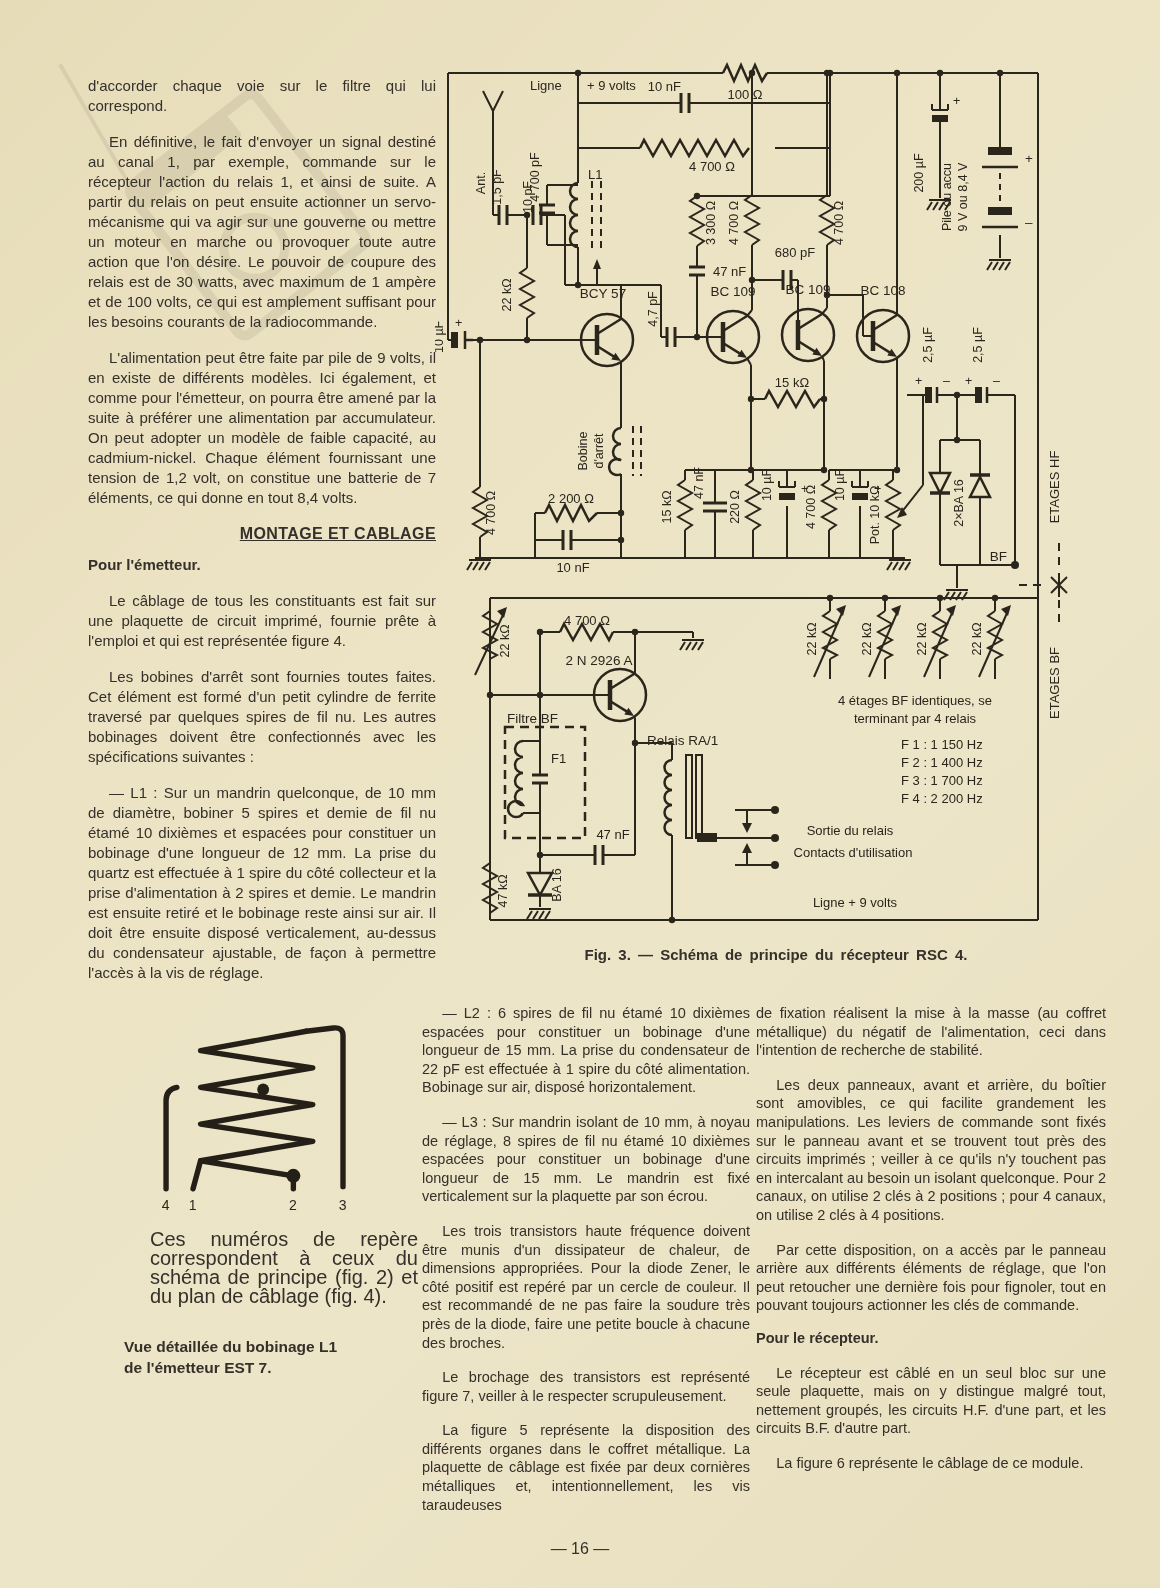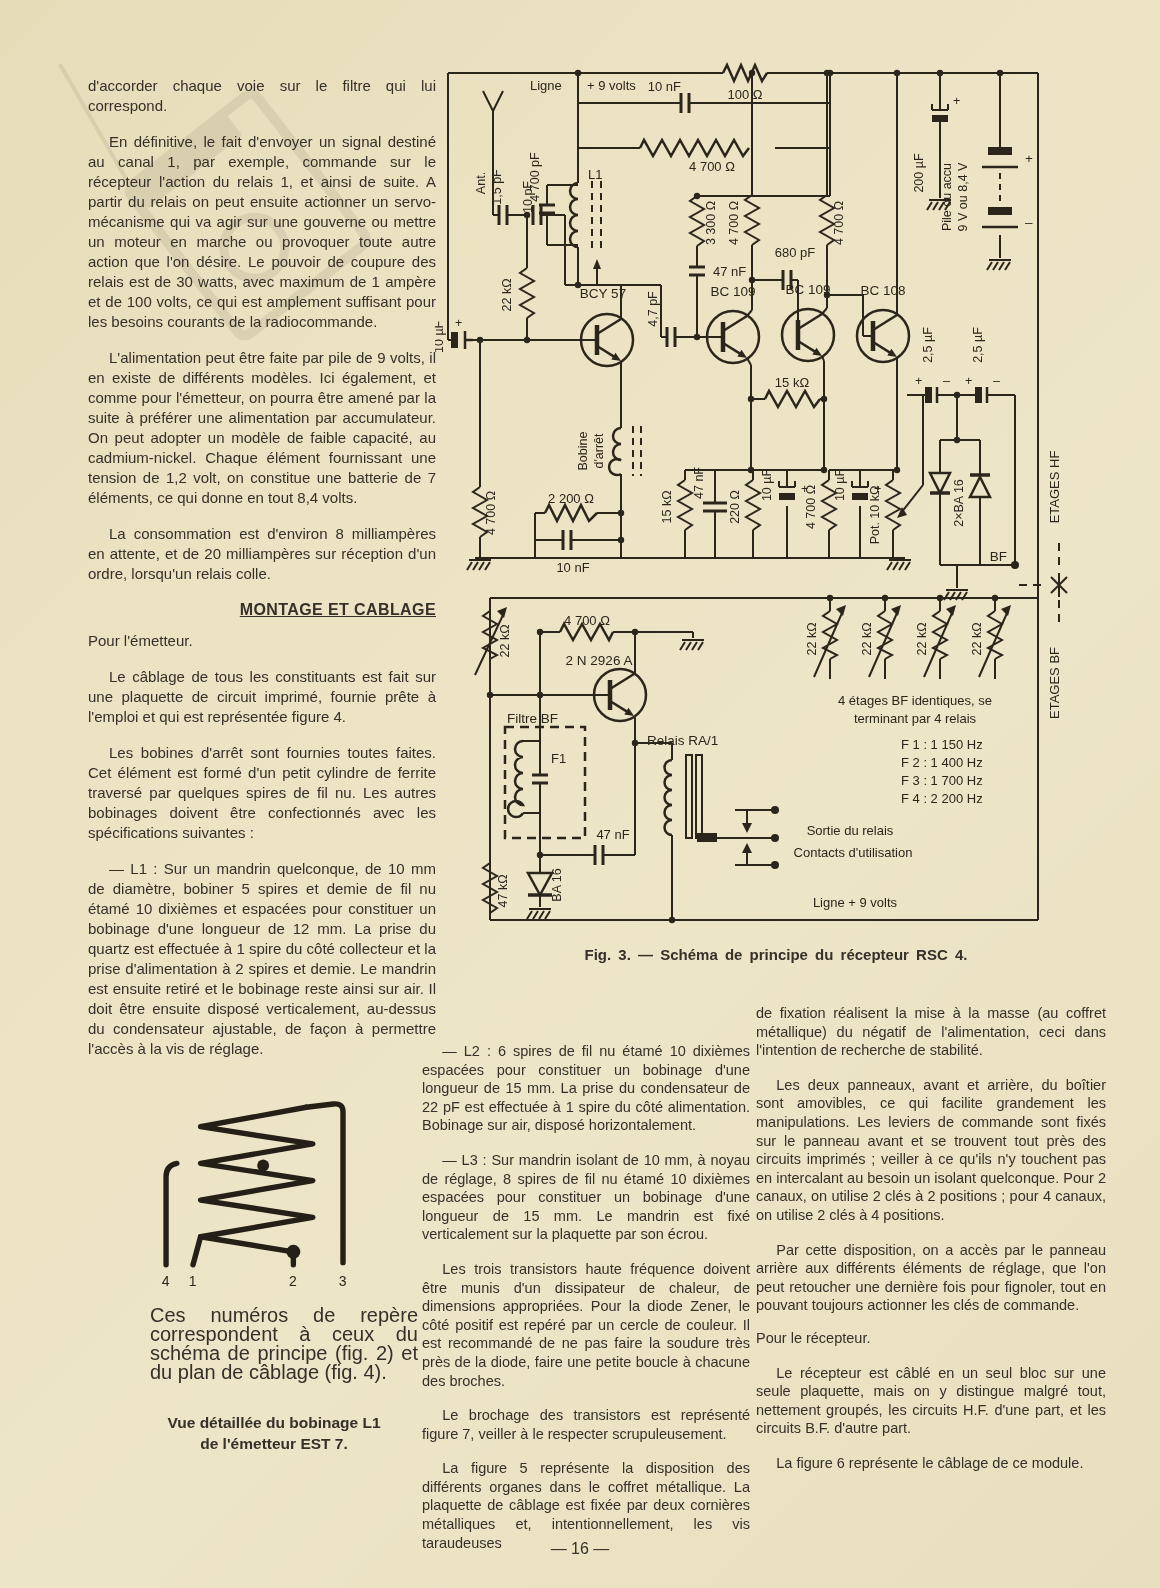--- a/index.html
+++ b/index.html
@@ -3,29 +3,29 @@
 <meta charset="utf-8">
 <style>
   html,body{margin:0;padding:0;background:#9a937e;}
   .page{position:relative;width:1160px;height:1588px;overflow:hidden;
     background:linear-gradient(135deg,#e6dcb8 0%,#ece3c4 30%,#ede5c8 60%,#e8dfbe 100%);
     font-family:"Liberation Sans",sans-serif;color:#35302a;}
   .col{position:absolute;text-align:justify;}
   .col p{margin:16px 0 9px;text-indent:1.4em;}
   .col p.noindent{text-indent:0;}
   .col-left{left:88px;top:60px;width:348px;font-size:15px;line-height:20px;}
-  .col-mid{left:422px;top:1026px;width:328px;font-size:14.5px;line-height:18.6px;}
+  .col-mid{left:422px;top:988px;width:328px;font-size:14.5px;line-height:18.6px;}
   .col-right{left:756px;top:988px;width:350px;font-size:14.5px;line-height:18.6px;}
   .h-montage{text-align:right;font-weight:bold;font-size:16px;letter-spacing:.4px;margin:16px 0 11px;text-decoration:underline;}
-  .h-sub{font-weight:normal;margin:4px 0 9px;}
+  .h-sub{font-weight:bold;margin:4px 0 9px;}
   .fig-caption{position:absolute;left:440px;top:946px;width:672px;text-align:center;
     font-weight:bold;font-size:15px;word-spacing:3px;}
   .coil-fig{margin:22px 0 0 38px;}
   .coil-caption{width:268px;margin:6px 0 0 62px;font-size:20px;line-height:19px;text-align:justify;}
-  .coil-title{width:300px;margin:30px 0 0 36px;text-align:center;font-weight:bold;font-size:15.5px;line-height:21px;}
+  .coil-title{width:300px;margin:30px 0 0 36px;font-weight:bold;font-size:15.5px;line-height:21px;}
   .page-num{position:absolute;left:0;top:1540px;width:1160px;text-align:center;font-size:16px;}
   svg text{font-family:"Liberation Sans",sans-serif;fill:#2b261c;}
   .sl{font-size:13px;}
   .sls{font-size:12.5px;}
   .slb{font-size:13.5px;}
   .wm{position:absolute;left:70px;top:20px;width:250px;height:320px;opacity:.12;
      transform:rotate(-38deg);pointer-events:none;}
   .wm .body{position:absolute;left:60px;top:120px;width:150px;height:180px;border:10px solid #6b6550;border-radius:14px;}
   .wm .dial{position:absolute;left:95px;top:215px;width:52px;height:52px;border:9px solid #6b6550;border-radius:50%;}
   .wm .ant{position:absolute;left:78px;top:-15px;width:4px;height:140px;background:#6b6550;transform:rotate(8deg);}
@@ -40,21 +40,20 @@
     <div class="ant"></div>
     <div class="body"></div>
     <div class="knob"></div>
     <div class="dial"></div>
   </div>
 
   <div class="col col-left">
     <p class="noindent">d'accorder chaque voie sur le filtre qui lui correspond.</p>
     <p>En définitive, le fait d'envoyer un signal destiné au canal 1, par exemple, commande sur le récepteur l'action du relais 1, et ainsi de suite. A partir du relais on peut ensuite actionner un servo-mécanisme qui va agir sur une gouverne ou mettre un moteur en marche ou provoquer toute autre action que l'on désire. Le pouvoir de coupure des relais est de 30 watts, avec maximum de 1 ampère et de 100 volts, ce qui est amplement suffisant pour les besoins courants de la radiocommande.</p>
     <p>L'alimentation peut être faite par pile de 9 volts, il en existe de différents modèles. Ici également, et comme pour l'émetteur, on pourra être amené par la suite à préférer une alimentation par accumulateur. On peut adopter un modèle de faible capacité, au cadmium-nickel. Chaque élément fournissant une tension de 1,2 volt, on constitue une batterie de 7 éléments, ce qui donne en tout 8,4 volts.</p>
-    <p>La consommation est d'environ 8 milliampères en attente, et de 20 milliampères sur réception d'un ordre, lorsqu'un relais colle.</p>
     <div class="h-montage">MONTAGE ET CABLAGE</div>
     <div class="h-sub">Pour l'émetteur.</div>
     <p>Le câblage de tous les constituants est fait sur une plaquette de circuit imprimé, fournie prête à l'emploi et qui est représentée figure 4.</p>
     <p>Les bobines d'arrêt sont fournies toutes faites. Cet élément est formé d'un petit cylindre de ferrite traversé par quelques spires de fil nu. Les autres bobinages doivent être confectionnés avec les spécifications suivantes :</p>
     <p>— L1 : Sur un mandrin quelconque, de 10 mm de diamètre, bobiner 5 spires et demie de fil nu étamé 10 dixièmes et espacées pour constituer un bobinage d'une longueur de 12 mm. La prise du quartz est effectuée à 1 spire du côté collecteur et la prise d'alimentation à 2 spires et demie. Le mandrin est ensuite retiré et le bobinage reste ainsi sur air. Il doit être ensuite disposé verticalement, au-dessus du condensateur ajustable, de façon à permettre l'accès à la vis de réglage.</p>
 
     
     <svg class="coil-fig" width="270" height="205" viewBox="0 0 240 190">
       <g fill="none" stroke="#241f17" stroke-width="5" stroke-linecap="round" stroke-linejoin="round">
         <path d="M196,160 V20 Q196,12 187,13 L162,16"></path>

